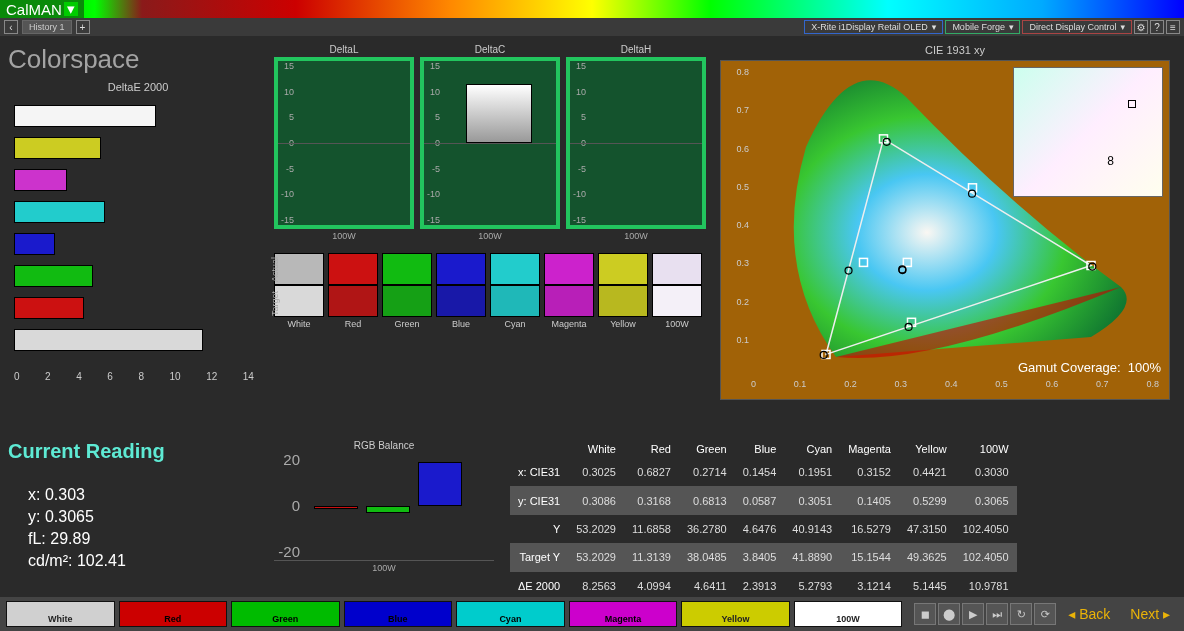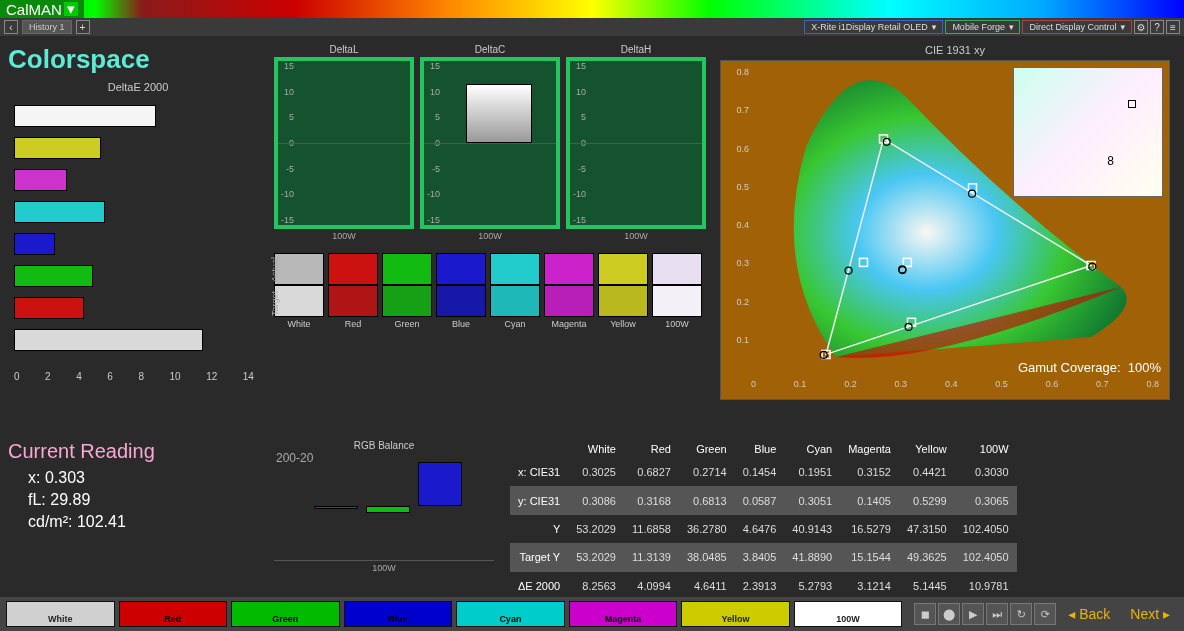--- a/index.html
+++ b/index.html
@@ -10,21 +10,21 @@
 .sub-bar{height:18px;background:#3a3a3a;display:flex;align-items:center;justify-content:space-between;padding:0 4px;font-size:10px}
 .sub-left{display:flex;align-items:center;gap:4px}
 .sub-btn{background:#555;border:1px solid #666;padding:1px 6px;color:#ccc;font-size:9px}
 .sub-right{display:flex;gap:2px}
 .device-pill{border:1px solid #888;padding:1px 6px;font-size:9px;color:#ddd;display:flex;align-items:center;gap:4px}
 .dp-blue{border-color:#36c}
 .dp-green{border-color:#3a6}
 .dp-red{border-color:#a44}
 .icon-sq{width:14px;height:14px;border:1px solid #888;display:inline-flex;align-items:center;justify-content:center;font-size:10px}
 .main{display:grid;grid-template-columns:260px 440px 470px;grid-template-rows:390px 160px;gap:6px;padding:8px}
-.title{font-size:26px;color:#5eead4;font-weight:bold;margin-bottom:6px}
+.title{font-size:26px;color:#a3a3a3;font-weight:normal;margin-bottom:6px}
 .panel{position:relative}
 
 .de-chart{position:relative;height:290px;width:250px;background:#2a2a2a;margin-top:4px}
 .de-title{text-align:center;font-size:11px;color:#ccc}
 .de-bars{position:absolute;left:6px;top:8px;bottom:18px;right:4px}
 .de-bar{position:absolute;height:22px;border:1px solid #000}
 .de-axis{position:absolute;left:6px;right:4px;bottom:0;height:16px;display:flex;justify-content:space-between;font-size:10px;color:#ccc}
 
 .mini-row{display:flex;gap:6px}
 .mini{width:140px}
@@ -40,27 +40,27 @@
 .sw-cap{text-align:center;font-size:9px;color:#ccc;margin-top:2px}
 
 .cie-title{text-align:center;font-size:11px;color:#ccc;margin-bottom:4px}
 .cie{position:relative;width:450px;height:340px;border:1px solid #555;background:#a16207}
 .cie-svg{position:absolute;left:30px;top:6px;width:400px;height:308px}
 .cie-ax-y{position:absolute;left:4px;top:6px;bottom:26px;width:24px;display:flex;flex-direction:column;justify-content:space-between;font-size:9px;color:#ccc;text-align:right}
 .cie-ax-x{position:absolute;left:30px;right:10px;bottom:6px;height:14px;display:flex;justify-content:space-between;font-size:9px;color:#ccc}
 .cie-inset{position:absolute;right:6px;top:6px;width:150px;height:130px;background:linear-gradient(135deg,#cfe 0%,#fef 50%,#ffe 100%);border:1px solid #666}
 .cie-cov{position:absolute;right:8px;bottom:24px;font-size:13px;color:#fff}
 
-.reading h2{font-size:20px;color:#f9a8d4;font-weight:normal;margin-bottom:6px}
+.reading h2{font-size:20px;color:#5eead4;font-weight:bold;margin-bottom:23px}
 .reading div{font-size:16px;color:#fff;margin:4px 10px}
 
 .rgb{width:220px}
 .rgb-title{text-align:center;font-size:10px;color:#ccc}
 .rgb-plot{height:110px;border-bottom:1px solid #555;position:relative;background:#2a2a2a}
-.rgb-y{position:absolute;left:2px;top:0;bottom:0;width:24px;display:flex;flex-direction:row;justify-content:space-between;font-size:12px;color:#aaa;text-align:right}
+.rgb-y{position:absolute;left:2px;top:0;bottom:0;width:24px;display:flex;flex-direction:column;justify-content:space-between;font-size:15px;color:#aaa;text-align:right}
 .rgb-bar{position:absolute;bottom:50%;width:44px;border:1px solid #000}
 .rgb-xl{text-align:center;font-size:9px;color:#aaa;margin-top:2px}
 
 .dt{font-size:11px;color:#ddd;border-collapse:collapse}
 .dt th,.dt td{padding:3px 8px;text-align:right}
 .dt th{font-weight:normal;color:#fff}
 .dt .rh{text-align:right;color:#fff}
 .dt tr.shade{background:#555}
 
 .footer{position:absolute;bottom:0;left:0;right:0;height:34px;background:#444;display:flex;align-items:center;padding:0 6px;gap:4px}
@@ -284,20 +284,21 @@
           <span>0.7</span>
           <span>0.8</span>
         </div>
     </div>
   </div>
 
   <div class="panel reading">
     <h2>Current Reading</h2>
     <div id="reading-rows">
         <div>x: 0.303</div>
+        <div>y: 0.3065</div>
         <div>fL: 29.89</div>
         <div>cd/m²: 102.41</div>
       </div>
   </div>
 
   <div class="panel" style="grid-column:2/4;display:flex;gap:16px">
     <div class="rgb">
       <div class="rgb-title">RGB Balance</div>
       <div class="rgb-plot" id="rgb-plot">
         <div class="rgb-y" id="rgb-y">

